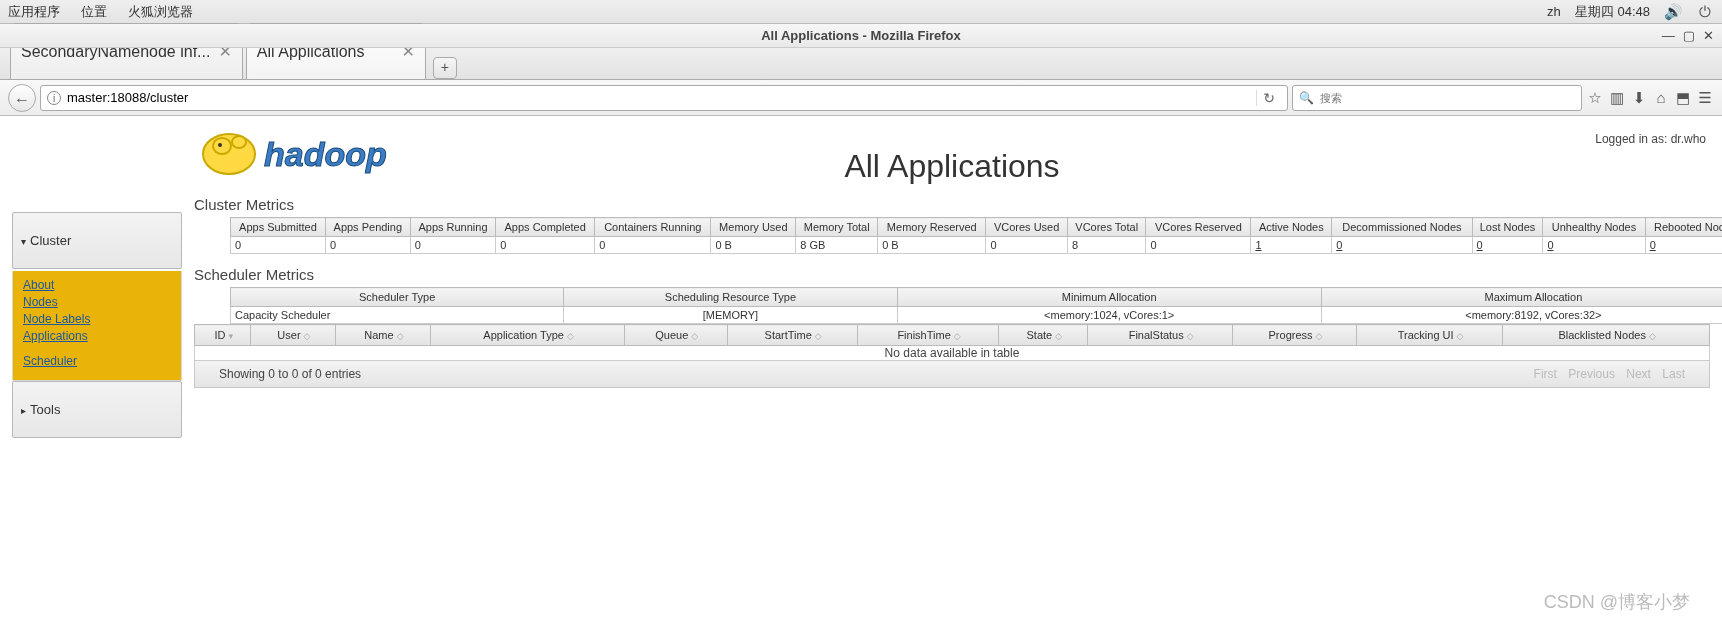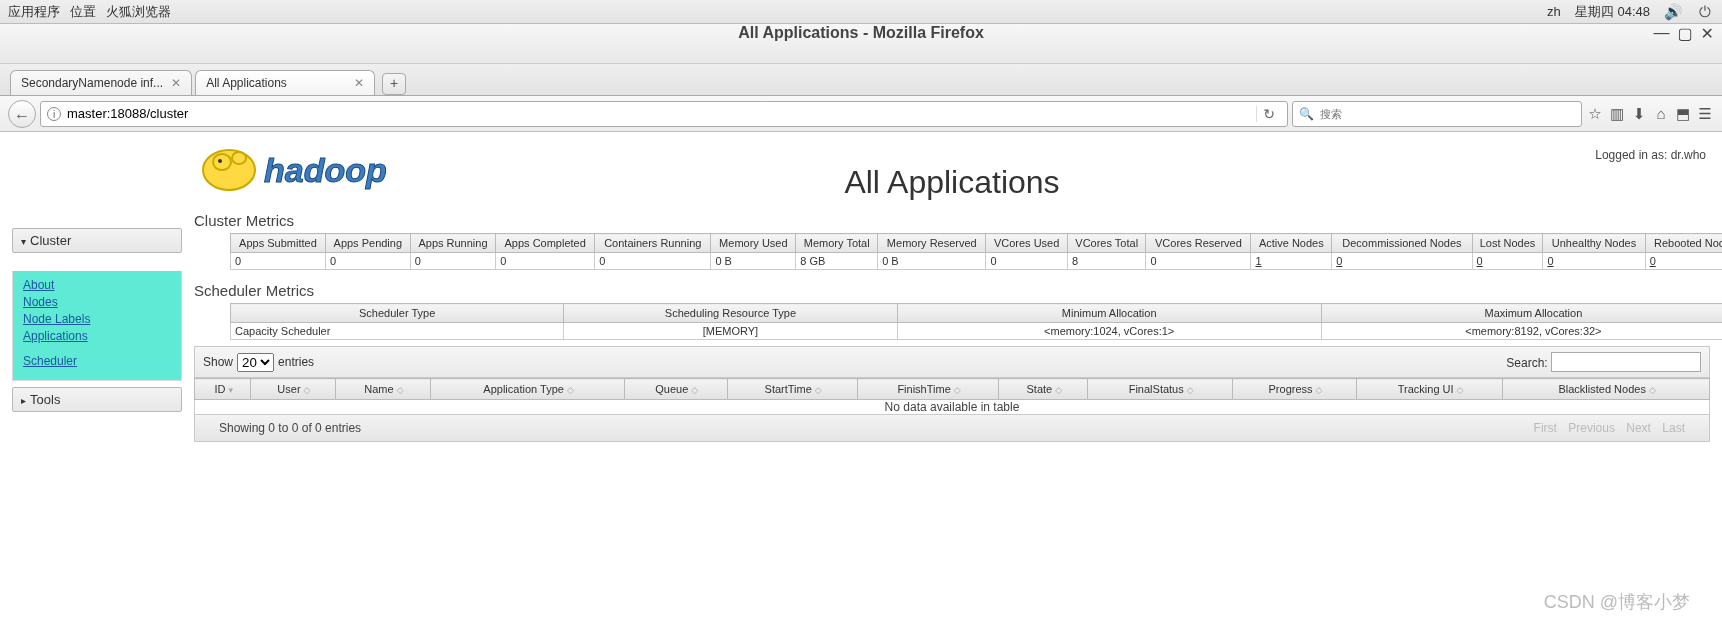--- a/index.html
+++ b/index.html
@@ -1,40 +1,40 @@
 <!DOCTYPE html>
 <html><head>
 <meta charset="utf-8">
 <style>
 * { box-sizing: border-box; margin: 0; padding: 0; }
 body { font-family: Arial, sans-serif; font-size: 12px; color: #333; background: #fff; width: 1722px; }
 .desktop-bar { background: linear-gradient(#efefef,#e3e3e3); border-bottom: 1px solid #bbb; height: 24px; display: flex; align-items: center; padding: 0 8px; font-size: 13px; color: #333; }
-.desktop-bar .left-menu { display: flex; gap: 10px; }
+.desktop-bar .left-menu { display: flex; gap: 21px; }
 .desktop-bar .right-menu { margin-left: auto; display: flex; gap: 14px; align-items: center; }
-.win-title { background: linear-gradient(#f7f7f7,#e8e8e8); border-bottom: 1px solid #ccc; height: 40px; display: flex; align-items: flex-start; font-size: 16px; color: #444; position: relative; }
+.win-title { background: linear-gradient(#f7f7f7,#e8e8e8); border-bottom: 1px solid #ccc; height: 24px; display: flex; align-items: center; font-size: 13px; color: #444; position: relative; }
 .win-title .title { margin: 0 auto; font-weight: bold; }
 .win-title .win-btns { position: absolute; right: 8px; display: flex; gap: 8px; }
 .tabstrip { background: linear-gradient(#efefef,#e3e3e3); border-bottom: 1px solid #aaa; height: 32px; display: flex; align-items: flex-end; padding: 0 10px; }
-.tab { background: linear-gradient(#f9f9f9,#eee); border: 1px solid #aaa; border-bottom: none; border-radius: 6px 6px 0 0; padding: 5px 10px; margin-right: 3px; font-size: 12px; display: flex; align-items: center; gap: 8px; min-width: 180px; justify-content: space-between; }
+.tab { background: linear-gradient(#f9f9f9,#eee); border: 1px solid #aaa; border-bottom: none; border-radius: 6px 6px 0 0; padding: 18px 10px; margin-right: 3px; font-size: 16px; display: flex; align-items: center; gap: 8px; min-width: 180px; justify-content: space-between; }
 .tab.active { background: linear-gradient(#fff,#f3f3f3); }
 .tab .close { color: #888; cursor: pointer; }
 .newtab { width: 24px; height: 22px; background: linear-gradient(#f5f5f5,#e5e5e5); border: 1px solid #aaa; border-radius: 4px; text-align: center; font-size: 14px; line-height: 18px; color: #555; margin-left: 4px; }
 .toolbar { background: linear-gradient(#f8f8f8,#ececec); border-bottom: 1px solid #bbb; height: 36px; display: flex; align-items: center; padding: 0 8px; gap: 4px; }
 .nav-btn { width: 28px; height: 28px; border: 1px solid #aaa; border-radius: 50%; background: linear-gradient(#fff,#e8e8e8); display: flex; align-items: center; justify-content: center; font-size: 16px; color: #555; }
 .urlbar { flex: 1; display: flex; align-items: center; border: 1px solid #aaa; background: #fff; height: 26px; border-radius: 3px; padding: 0 6px; gap: 6px; }
 .urlbar input { flex: 1; border: none; outline: none; font-size: 13px; }
 .refresh { color: #666; font-size: 14px; padding: 0 6px; border-left: 1px solid #ddd; }
 .searchbar { width: 290px; display: flex; align-items: center; border: 1px solid #aaa; background: #fff; height: 26px; border-radius: 3px; padding: 0 6px; gap: 6px; }
 .searchbar input { flex: 1; border: none; outline: none; font-size: 11px; }
 .tb-icon { width: 18px; text-align: center; color: #555; font-size: 15px; }
 .page { display: flex; padding: 8px 12px 12px 12px; }
 .sidebar { width: 170px; margin-right: 12px; margin-top: 88px; }
-.sb-panel { border: 1px solid #b8b8b8; background: linear-gradient(#f3f3f3,#e7e7e7); border-radius: 2px; padding: 4px 8px; font-size: 13px; color: #333; margin-bottom: 18px; }
+.sb-panel { border: 1px solid #b8b8b8; background: linear-gradient(#f3f3f3,#e7e7e7); border-radius: 2px; padding: 20px 8px; font-size: 13px; color: #333; margin-bottom: 2px; }
 .sb-panel .chev { font-size: 10px; margin-right: 4px; }
-.sb-links { border: 1px solid #d8d8d8; border-top: none; padding: 6px 4px 10px 10px; margin-bottom: 6px; background: #5eead4; }
+.sb-links { border: 1px solid #d8d8d8; border-top: none; padding: 6px 4px 10px 10px; background: #eab308; }
 .sb-links a { display: block; color: #1b5aa0; text-decoration: underline; font-size: 12px; line-height: 17px; }
 .sb-sub { padding-left: 18px; }
 .content { flex: 1; }
 .header-row { display: flex; align-items: flex-start; position: relative; }
 .logo { display: flex; }
 .logo svg { width: 270px; height: 60px; }
 .page-title { font-size: 32px; font-weight: normal; color: #333; position: absolute; left: 50%; transform: translateX(-50%); top: 24px; }
 .login { position: absolute; right: 4px; top: 8px; font-size: 12px; color: #444; }
 .section-title { font-size: 15px; color: #444; margin: 12px 0 4px 0; }
 table.metrics { width: 100%; border-collapse: collapse; font-size: 11px; margin-left: 36px; }
@@ -192,29 +192,20 @@
       </tr>
       <tr>
         <td>Capacity Scheduler</td>
         <td style="text-align:center">[MEMORY]</td>
         <td style="text-align:center">&lt;memory:1024, vCores:1&gt;</td>
         <td style="text-align:center">&lt;memory:8192, vCores:32&gt;</td>
       </tr>
     </tbody>
       </table>
 
-    <div class="dt-wrap">
-      <span>Show</span>
-      <select><option>20</option></select>
-      <span>entries</span>
-      <div class="search-box">
-        <span>Search:</span>
-        <input type="text" style="">
-      </div>
-    </div>
     <table class="dt">
       <tbody>
           <tr>
         <th><span>ID</span><span class="sort">▾</span></th>
         <th><span>User</span><span class="sort">◇</span></th>
         <th><span>Name</span><span class="sort">◇</span></th>
         <th><span>Application Type</span><span class="sort">◇</span></th>
         <th><span>Queue</span><span class="sort">◇</span></th>
         <th><span>StartTime</span><span class="sort">◇</span></th>
         <th><span>FinishTime</span><span class="sort">◇</span></th>

